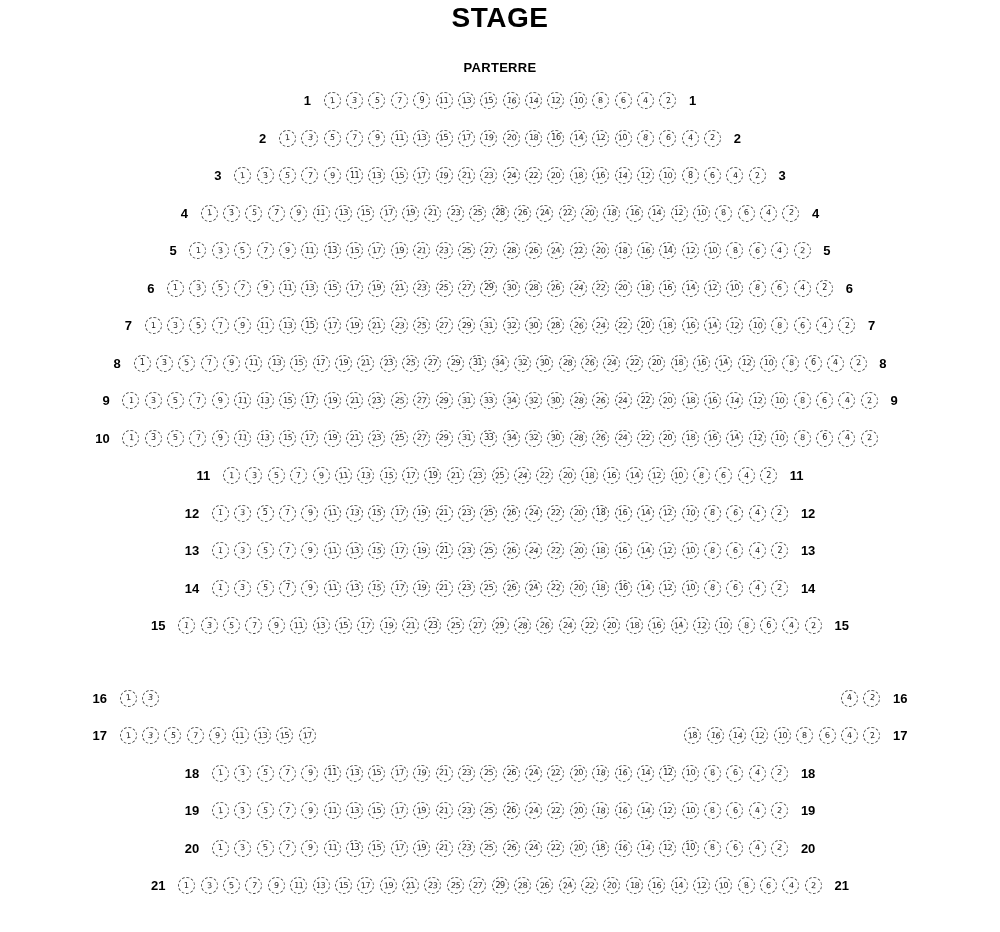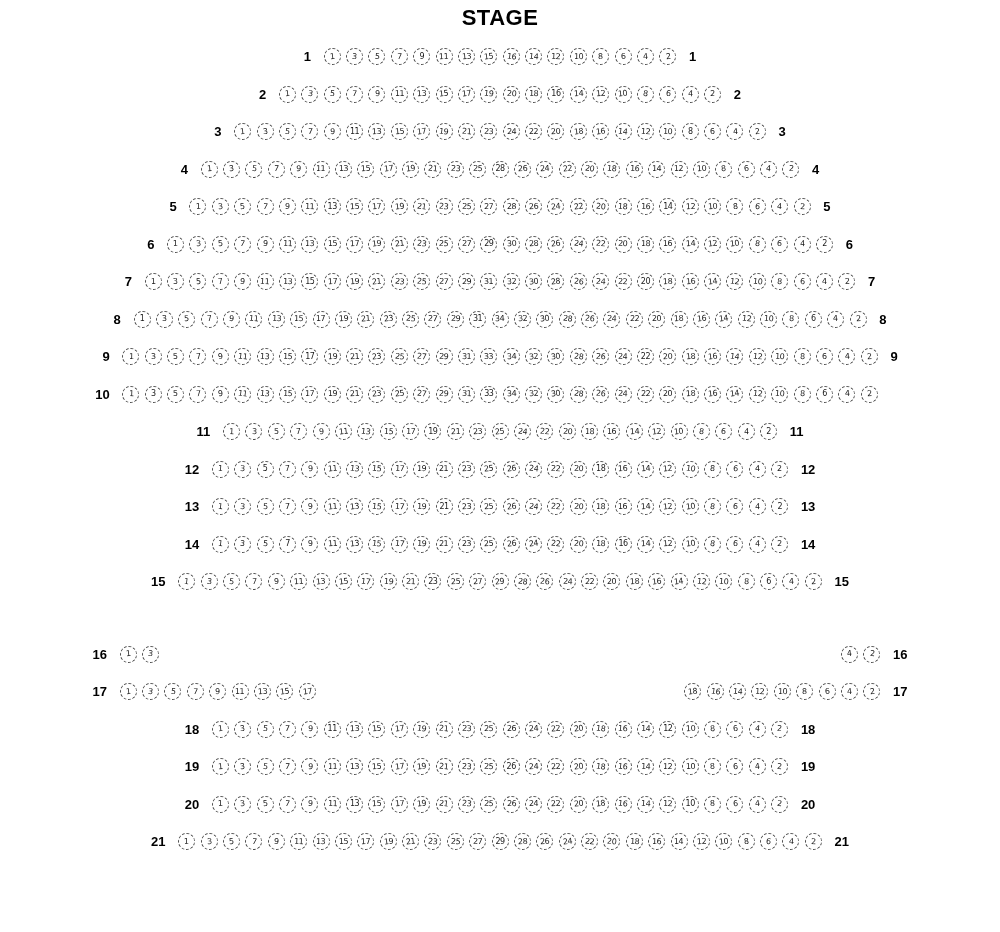--- a/index.html
+++ b/index.html
@@ -1,39 +1,40 @@
 <!DOCTYPE html>
 <html><head>
 <meta charset="utf-8">
 <style>
   html,body{margin:0;padding:0;background:#ffffff;}
   body{width:1000px;height:932px;overflow:hidden;font-family:"DejaVu Sans",sans-serif;color:#000;}
   .chart{position:relative;width:1000px;height:932px;background:#fff;}
   .title{padding-top:4px;height:28px;line-height:28px;text-align:center;
-         font-family:"Liberation Sans",sans-serif;font-size:22px;font-weight:700;letter-spacing:.5px;}
+         font-family:"Liberation Sans",sans-serif;font-size:28px;font-weight:700;letter-spacing:.5px;}
   .section{margin-top:28px;height:16px;line-height:16px;text-align:center;
            font-family:"Liberation Sans",sans-serif;font-size:13px;font-weight:700;letter-spacing:.3px;}
   .rows{margin-top:6px;}
   .row{height:37.5px;display:flex;align-items:center;justify-content:center;}
   .row-label{width:34px;font-family:"Liberation Sans",sans-serif;font-size:13px;font-weight:700;flex:0 0 auto;}
   .row-label.left{text-align:right;padding-right:10px;}
   .row-label.right{text-align:left;padding-left:10px;}
   .groups{display:flex;justify-content:center;}
   .row.full .groups{width:766px;justify-content:space-between;}
   .group{display:flex;}
   .seat{box-sizing:border-box;width:17px;height:17px;margin:0 2.7px;border:1px dashed #4a4a4a;
         border-radius:50%;background:#fff;display:flex;align-items:center;justify-content:center;flex:0 0 auto;}
   .seat .n{font-size:8px;letter-spacing:-0.5px;color:#191919;display:inline-block;line-height:1;}
   .spacer{height:35px;}
 </style>
 </head>
 <body>
 
 <div class="chart">
   <div class="title">STAGE</div>
+  <div class="section">PARTERRE</div>
   <div class="rows" id="rows">
       <div class="row">
         <span class="row-label left">1</span>
         <div class="groups">
           <div class="group">
             <div class="seat">
               <span class="n" style="transform: rotate(-7deg);">1</span>
             </div>
             <div class="seat">
               <span class="n" style="transform: rotate(6deg);">3</span>

